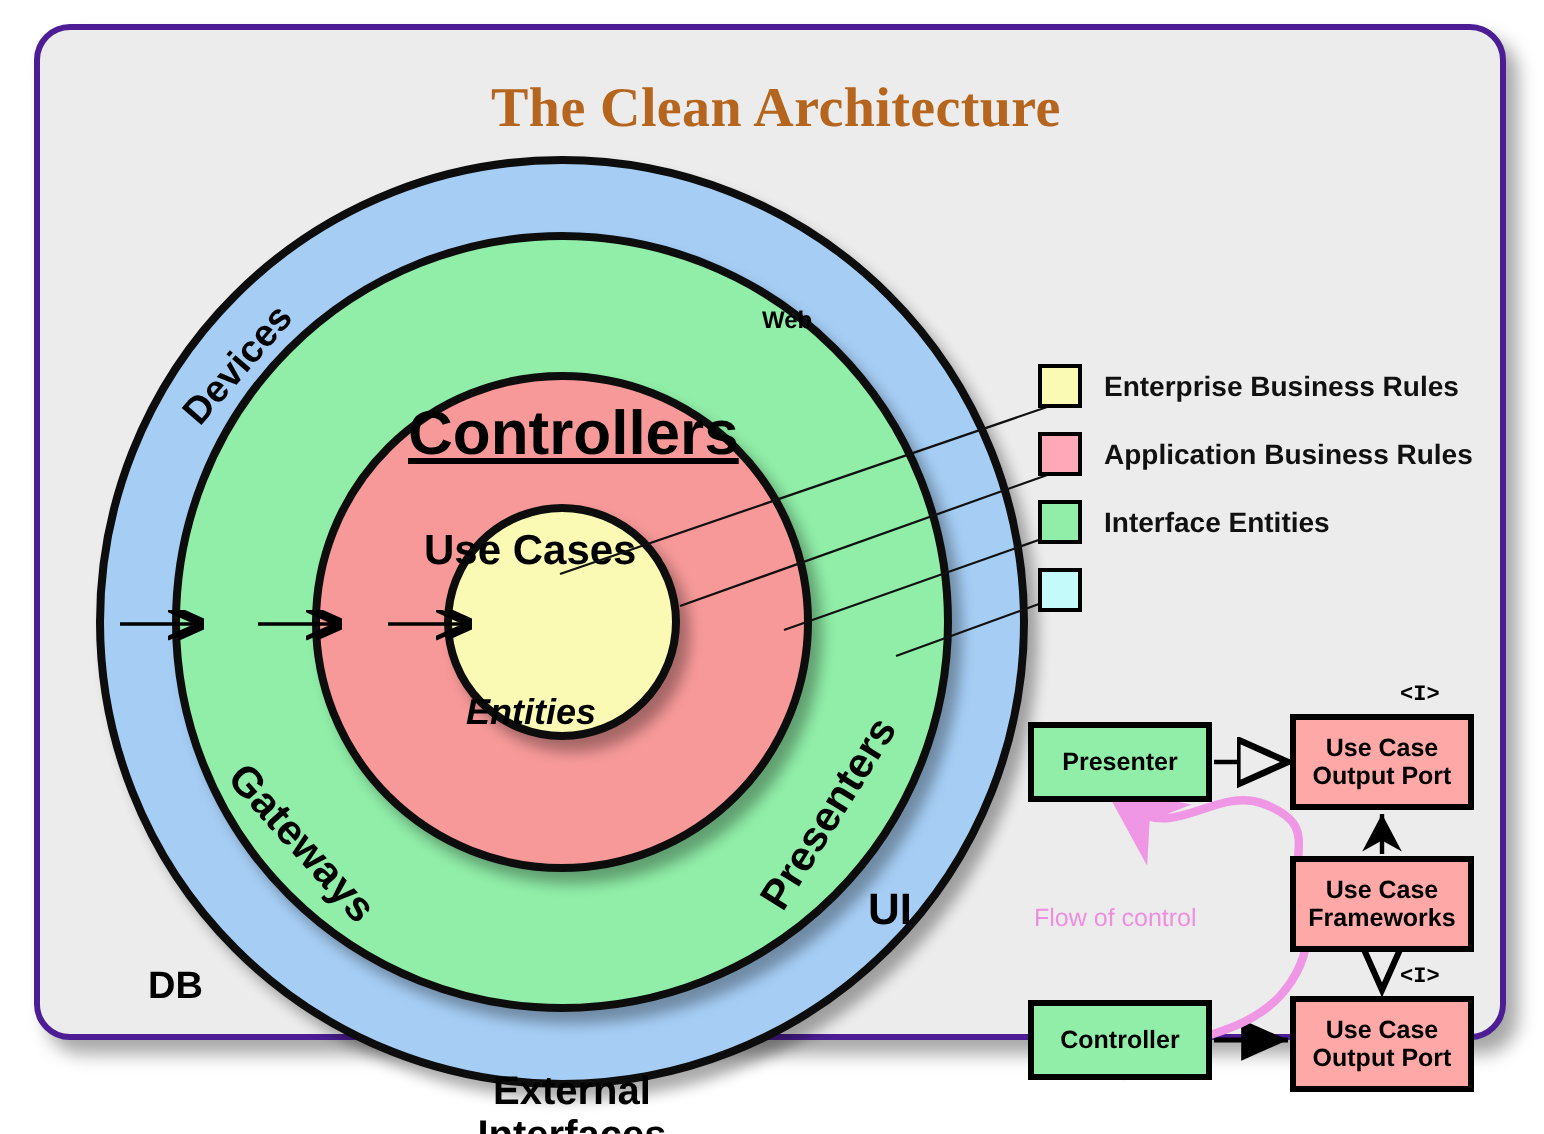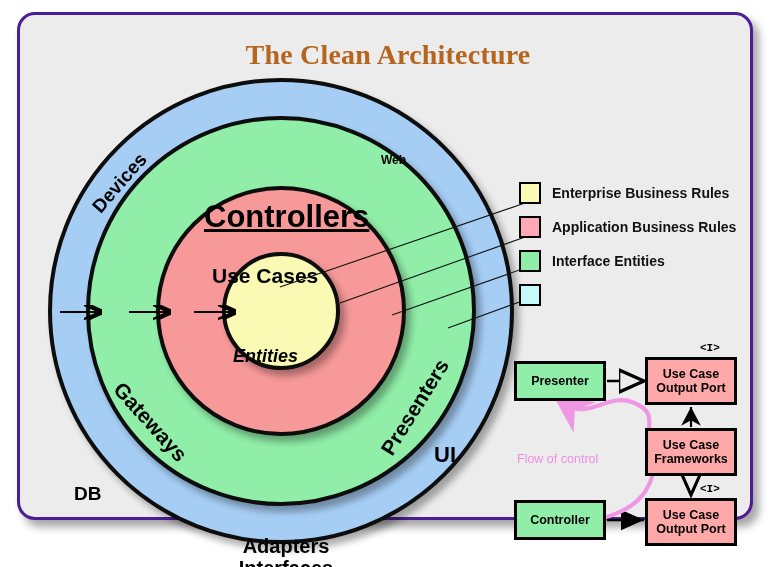--- a/index.html
+++ b/index.html
@@ -176,21 +176,21 @@
       <div class="ring-label lbl-devices">Devices</div>
       <div class="ring-label lbl-web">Web</div>
       <div class="ring-label lbl-db">DB</div>
       <div class="ring-label lbl-ui">UI</div>
       <div class="ring-label lbl-gateways">Gateways</div>
       <div class="ring-label lbl-presenters">Presenters</div>
       <div class="ring-label lbl-controllers">Controllers</div>
       <div class="ring-label lbl-usecases">Use Cases</div>
       <div class="ring-label lbl-entities">Entities</div>
       <div class="ring-label lbl-external">
-        <span>Adapters</span><br>
+        <span>External</span><br>
         <span>Interfaces</span>
       </div>
     </div>
 
     <svg class="ov" width="736" height="528">
       <line x1="260" y1="272" x2="505" y2="188" stroke="#111" stroke-width="1.1"></line>
       <line x1="320" y1="288" x2="505" y2="222" stroke="#111" stroke-width="1.1"></line>
       <line x1="372" y1="300" x2="505" y2="253" stroke="#111" stroke-width="1.1"></line>
       <line x1="428" y1="313" x2="505" y2="285" stroke="#111" stroke-width="1.1"></line>
     </svg>

